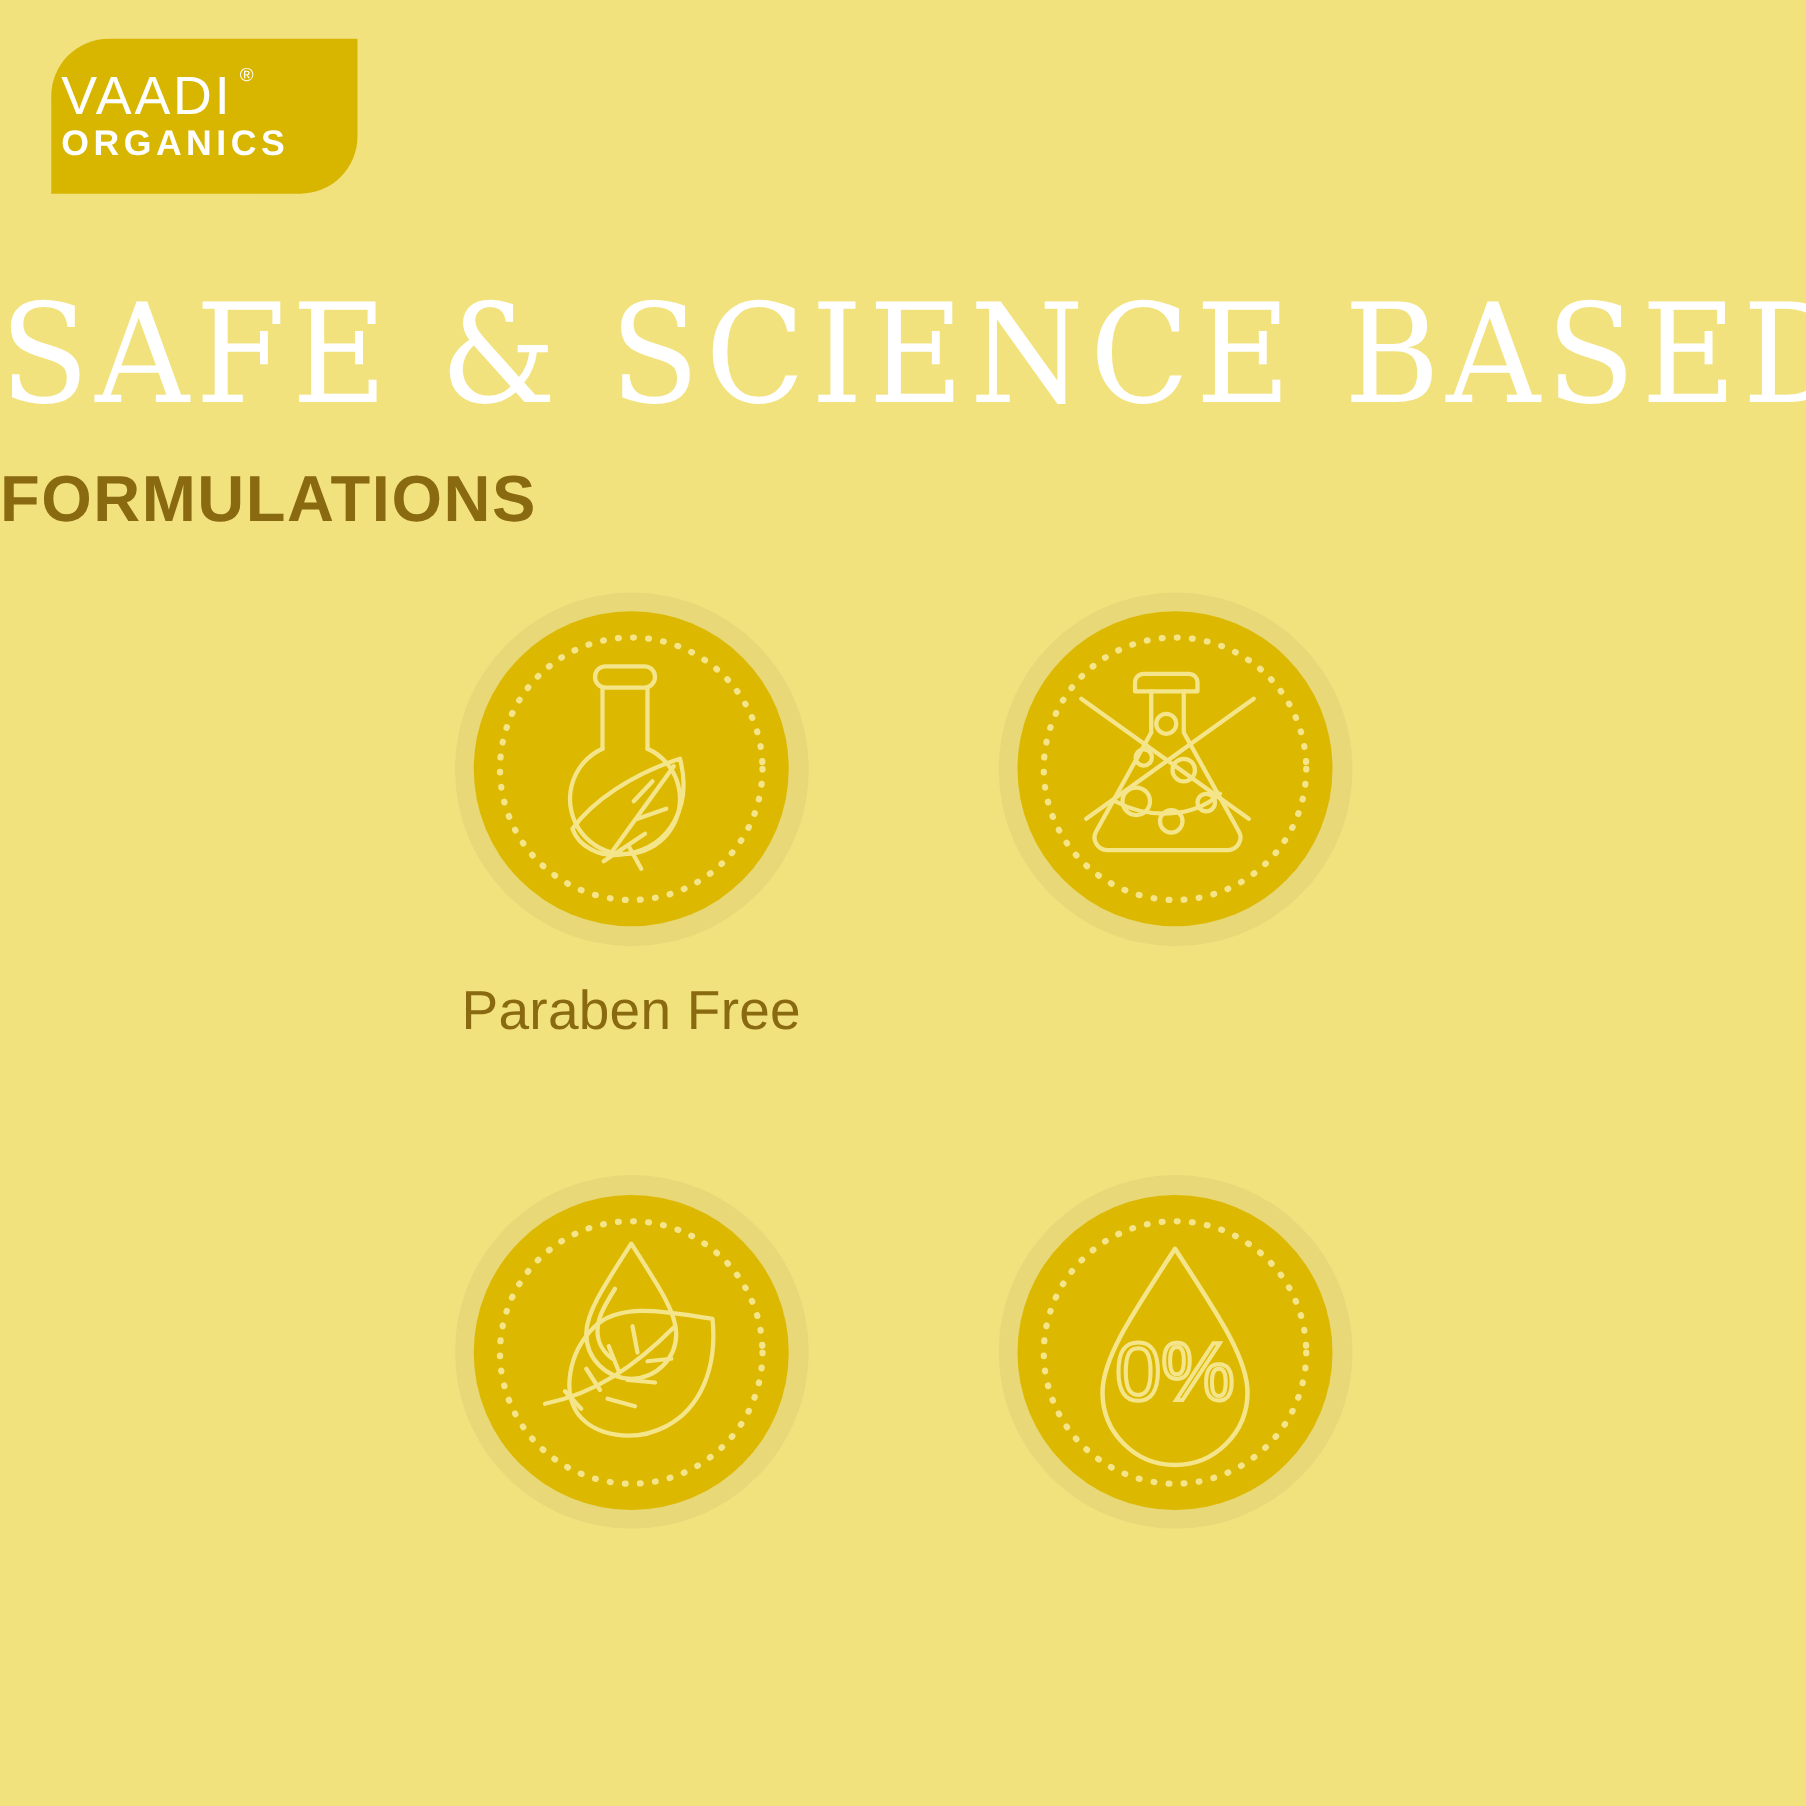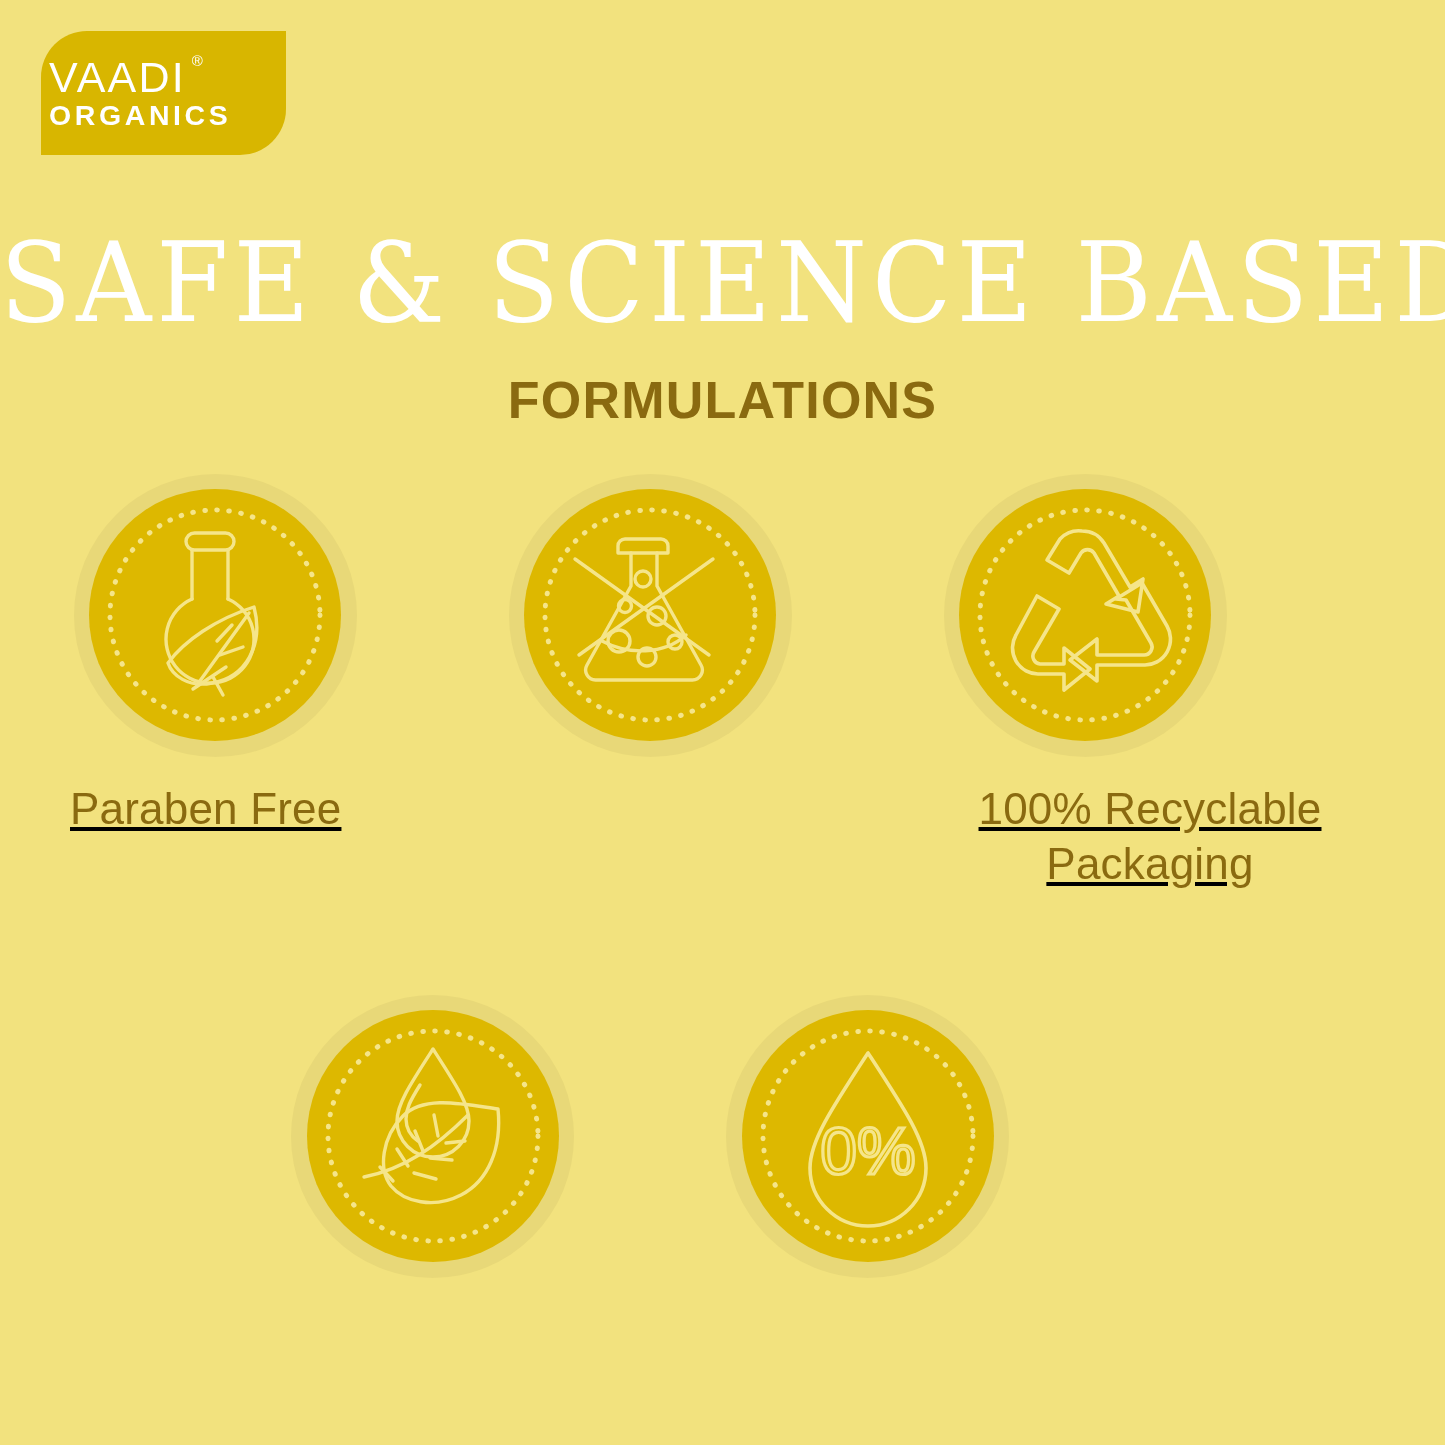--- a/index.html
+++ b/index.html
@@ -74,21 +74,20 @@
     line-height: 1;
     white-space: nowrap;
     transform: scaleY(1.06);
     transform-origin: center top;
   }
   #subheadline {
     position: absolute;
     left: 0;
     top: 374px;
     width: 1445px;
-    text-align: center;
     color: #8a6a10;
     font-family: "Liberation Sans", sans-serif;
     font-weight: 700;
     font-size: 52px;
     letter-spacing: 1.2px;
     line-height: 1;
   }
 
   
   #badge-grid {
@@ -100,22 +99,21 @@
   .badge-row {
     display: flex;
     justify-content: center;
     align-items: flex-start;
   }
   .badge-row.row-2 { margin-top: 100px; }
   .badge-cell {
     width: 435px;
     display: flex;
     flex-direction: column;
-    align-items: flex-start;
-    text-decoration: underline;
+    align-items: center;
   }
 
   .badge-medal {
     position: relative;
     width: 290px;
     height: 290px;
     display: flex;
     align-items: center;
     justify-content: center;
   }
@@ -222,40 +220,20 @@
               <circle cx="95" cy="152" r="11"></circle>
               <circle cx="123" cy="168" r="9"></circle>
               <circle cx="151" cy="153" r="7"></circle>
               <path d="M51 70 L185 166 M189 70 L55 166"></path>
             </g>
           </svg>
         </div>
       </div>
     </div>
 
-    <div class="badge-cell">
-      <div class="badge-medal">
-        <div class="badge-glow"></div>
-        <div class="badge-disc"></div>
-        <div class="badge-icon">
-          <svg viewBox="0 0 252 252">
-            <circle cx="126" cy="126" r="105" fill="none" stroke="#f5e58a" stroke-width="5" stroke-linecap="round" stroke-dasharray="0.6 11.5"></circle>
-            <g fill="none" stroke="#f5e58a" stroke-width="3.6" stroke-linecap="round" stroke-linejoin="round">
-
-              <path d="M123 42 a26 26 0 0 1 22 12 l26 44 l13 -8 l-5 33 l-32 -8 l13 -8 l-25 -43 a8 8 0 0 0 -13 0 l-12 20 l-22 -13 l13 -21 a26 26 0 0 1 22 -8 Z"></path>
-
-              <path d="M78 107 l22 13 l-25 43 a8 8 0 0 0 6 12 l24 0 l0 -16 l26 21 l-26 21 l0 -16 l-26 0 a26 26 0 0 1 -22 -39 Z"></path>
-
-              <path d="M157 110 l26 -16 l25 43 a26 26 0 0 1 -22 39 l-48 0 l0 16 l-27 -21 l27 -21 l0 16 l47 0 a8 8 0 0 0 7 -12 l-25 -43 Z"></path>
-            </g>
-          </svg>
-        </div>
-      </div>
-      <div class="badge-label">100% Recyclable Packaging</div>
-    </div>
 
   </div>
 
   <div class="badge-row row-2">
 
 
     <div class="badge-cell">
       <div class="badge-medal">
         <div class="badge-glow"></div>
         <div class="badge-disc"></div>

